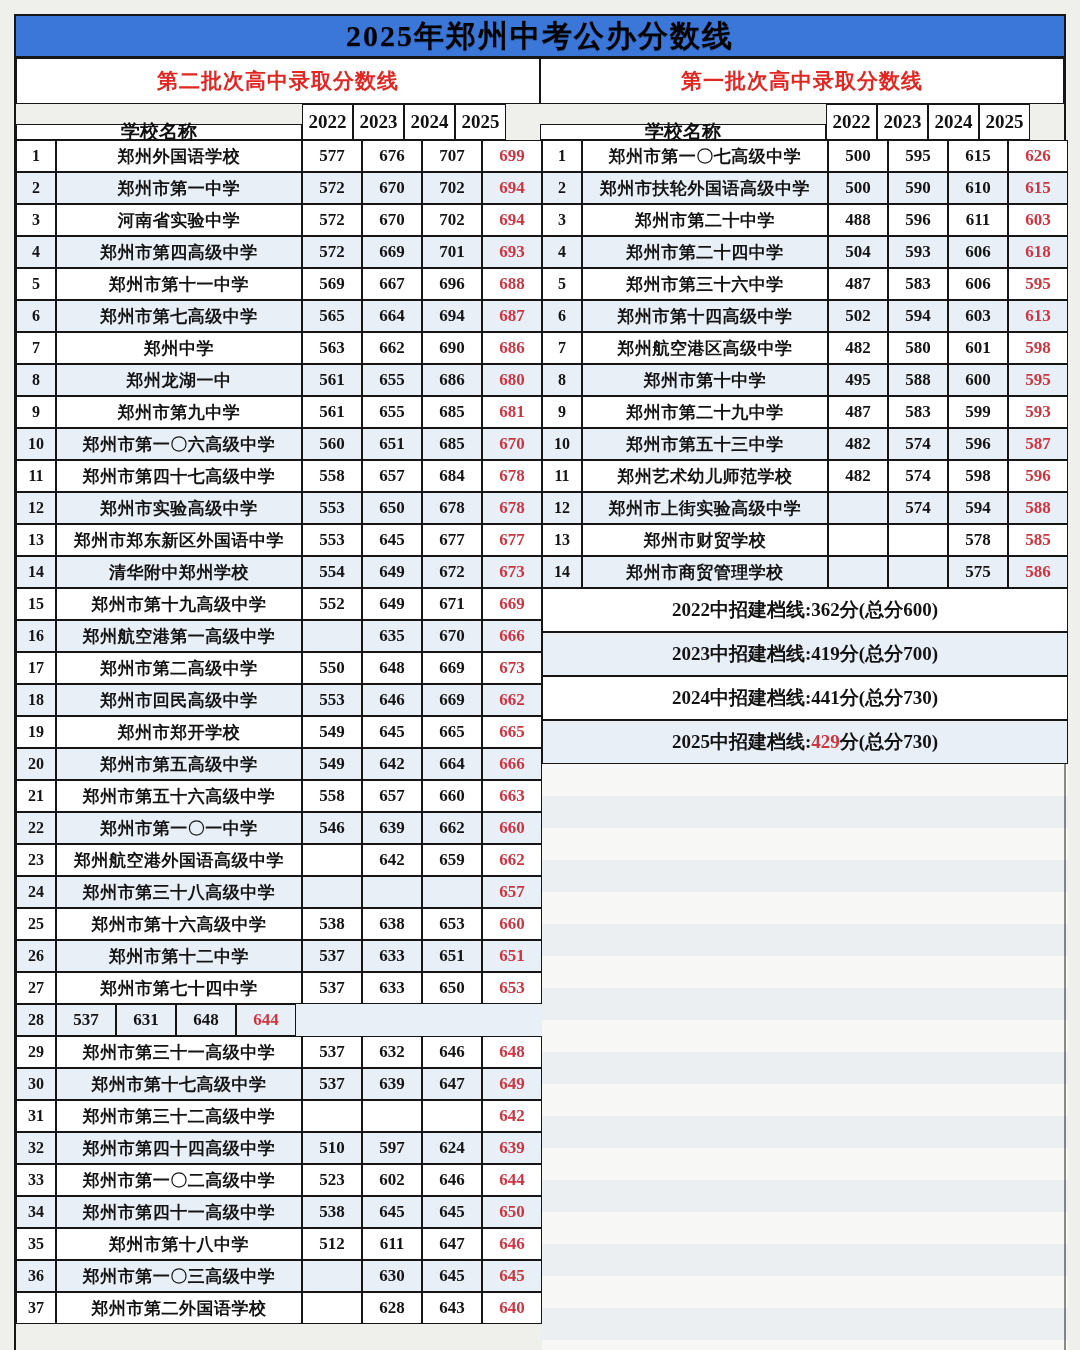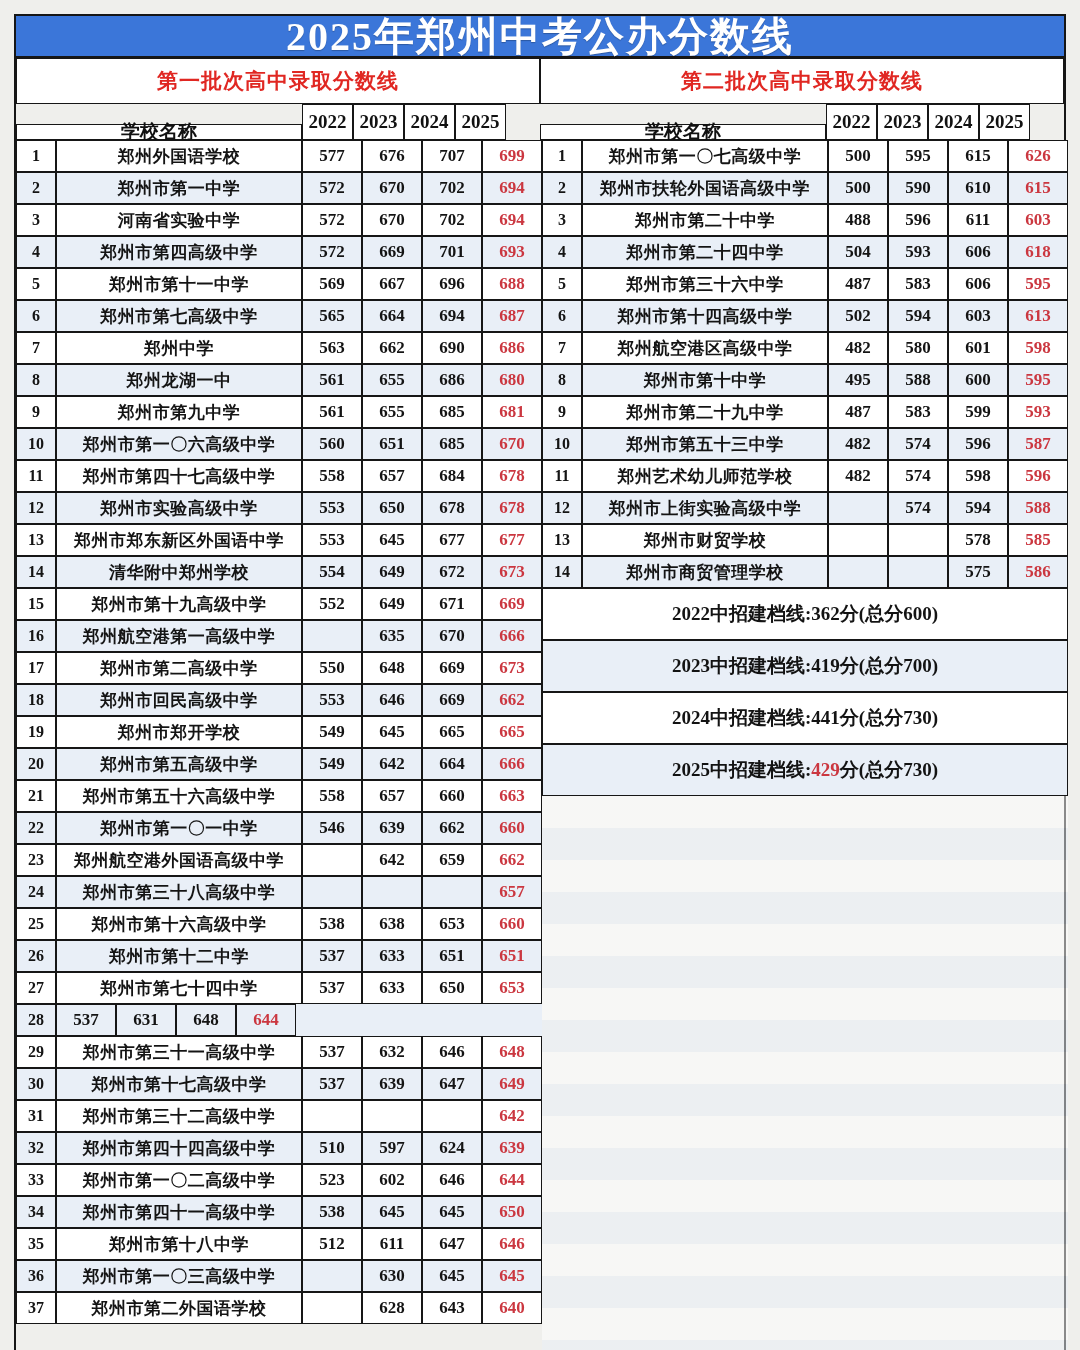--- a/index.html
+++ b/index.html
@@ -19,21 +19,21 @@
   .sheet{
     width:1052px;height:1322px;
     margin:0 auto;padding-top:14px;
   }
   
   .title-bar{
     height:44px;
     background:var(--title_bg);
     border:2px solid var(--line);
     display:flex;align-items:center;justify-content:center;
-    color:#ffffff;font-size:40px;font-weight:bold;letter-spacing:2px;
+    color:#000000;font-size:30px;font-weight:bold;letter-spacing:2px;
     box-sizing:border-box;
     text-shadow:0 1px 1px rgba(0,0,0,.25);
   }
   
   .frame{
     border:2px solid var(--line);
     border-top:none;
     box-sizing:border-box;
     width:1052px;
   }
@@ -65,21 +65,21 @@
     box-sizing:border-box;
     font-weight:bold;color:#141414;
     overflow:hidden;white-space:nowrap;
   }
   .c-no{width:40px;font-size:16px;}
   .c-name{width:246px;font-size:17px;letter-spacing:.5px;}
   .c-year{width:60px;font-size:17px;}
   .c-2025{color:var(--value_red);}
   
   .note-row{
-    height:52px;
+    height:44px;
     border:1px solid var(--line);
     box-sizing:border-box;
     display:flex;align-items:center;justify-content:center;
     font-weight:bold;font-size:19px;color:#131313;
     background:#ffffff;
   }
   .note-row:nth-child(even){background:var(--stripe);}
   .note-val.red{color:var(--value_red);}
   
   .filler{
@@ -91,22 +91,22 @@
 </head>
 <body>
 
 <div class="sheet">
 
   <div class="title-bar">2025年郑州中考公办分数线</div>
 
   <div class="frame">
 
     <div class="batch-row">
+      <div class="batch-cell">第二批次高中录取分数线</div>
       <div class="batch-cell">第一批次高中录取分数线</div>
-      <div class="batch-cell">第二批次高中录取分数线</div>
     </div>
 
     <div class="header-row">
       <div class="hhalf">
         <div class="hcell hname">学校名称</div>
         <div class="hcell hyear">2022</div>
         <div class="hcell hyear">2023</div>
         <div class="hcell hyear">2024</div>
         <div class="hcell hyear">2025</div>
       </div>

